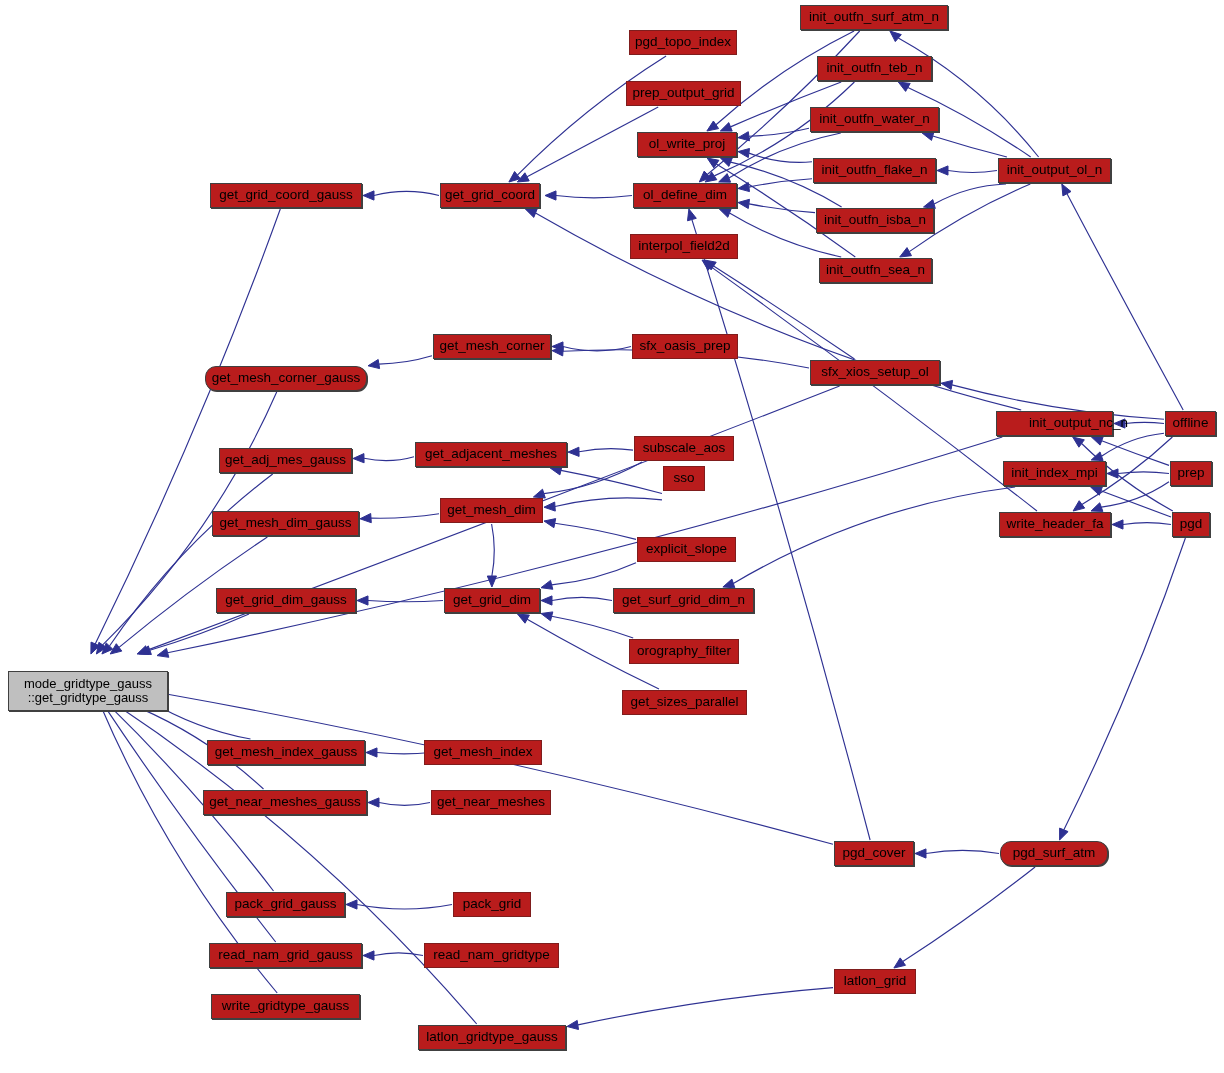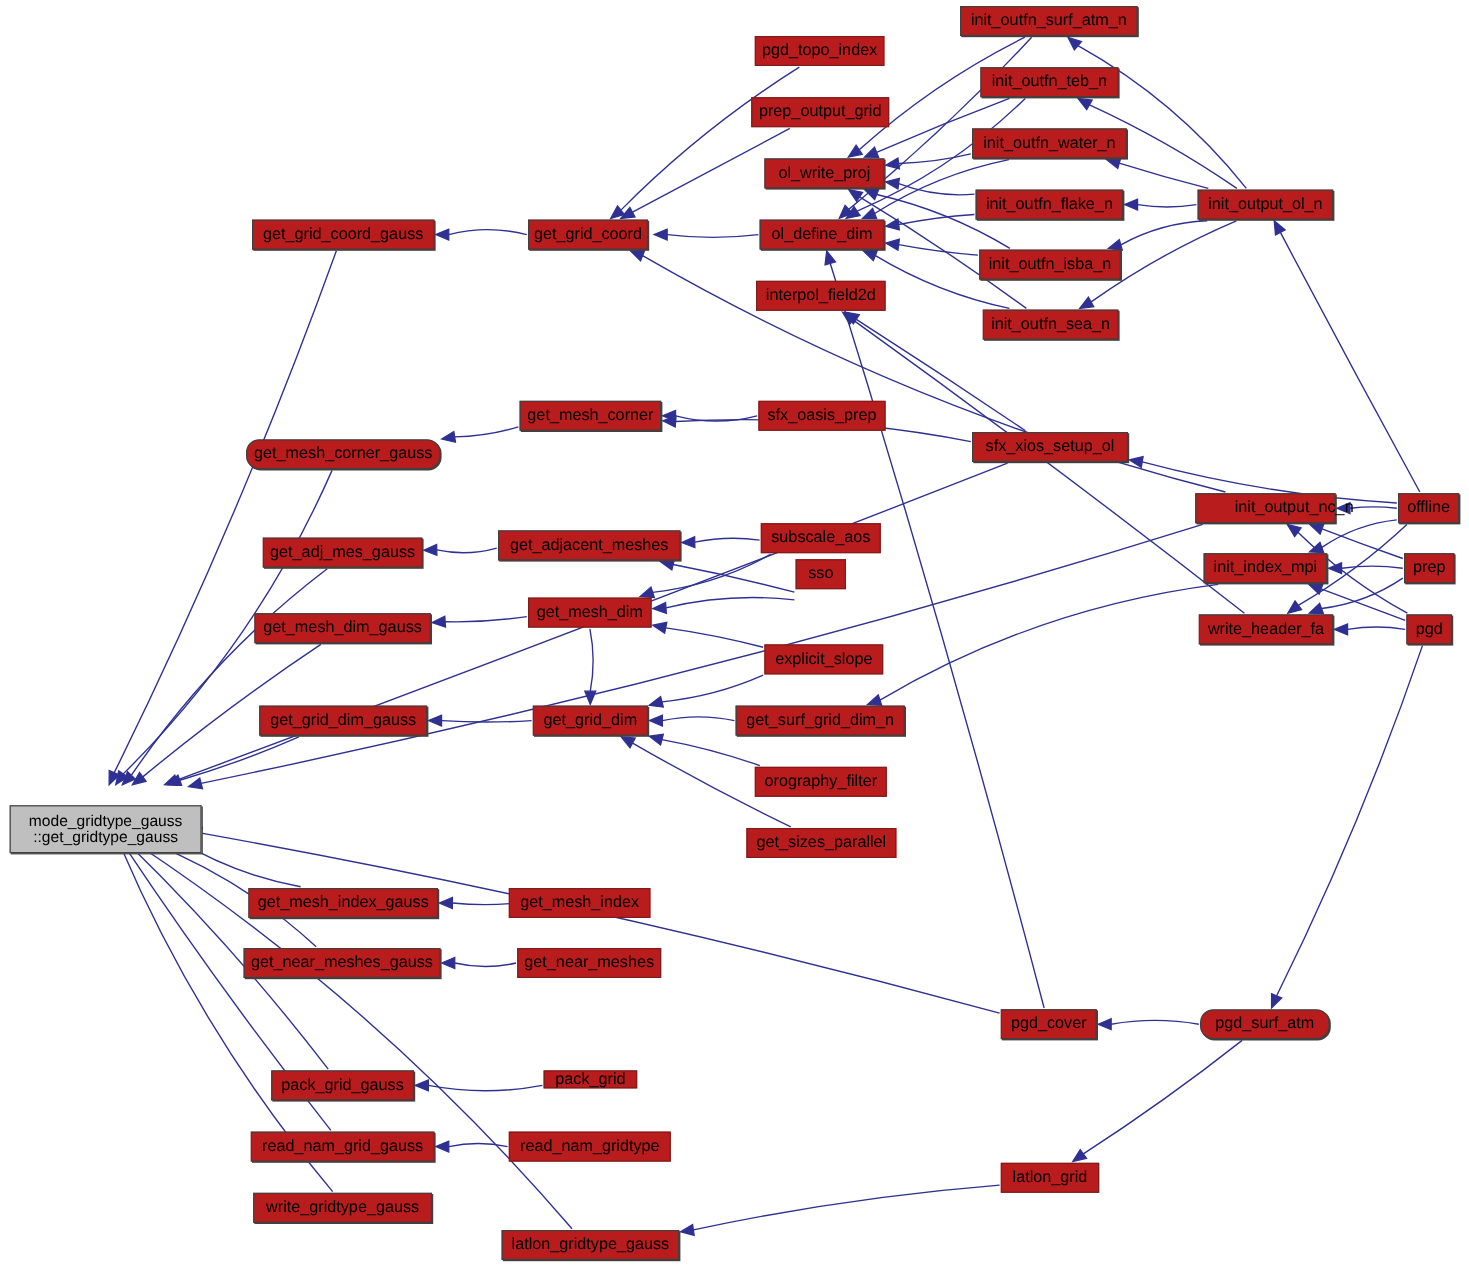--- a/index.html
+++ b/index.html
@@ -213,20 +213,20 @@
       <div class="node std" style="left: 1165px; top: 411px; width: 51px; height: 25px;">offline</div>
       <div class="node std" style="left: 1170px; top: 461px; width: 42px; height: 25px;">prep</div>
       <div class="node std" style="left: 1172px; top: 512px; width: 38px; height: 25px;">pgd</div>
       <div class="node std" style="left: 207px; top: 740px; width: 158px; height: 25px;">get_mesh_index_gauss</div>
       <div class="node red" style="left: 424px; top: 740px; width: 118px; height: 25px;">get_mesh_index</div>
       <div class="node std" style="left: 203px; top: 790px; width: 164px; height: 25px;">get_near_meshes_gauss</div>
       <div class="node red" style="left: 431px; top: 790px; width: 120px; height: 25px;">get_near_meshes</div>
       <div class="node std" style="left: 834px; top: 841px; width: 80px; height: 25px;">pgd_cover</div>
       <div class="node std" style="left: 1000px; top: 841px; width: 108px; height: 25px; border-radius: 11px;">pgd_surf_atm</div>
       <div class="node std" style="left: 226px; top: 892px; width: 119px; height: 25px;">pack_grid_gauss</div>
-      <div class="node red" style="left: 453px; top: 892px; width: 78px; height: 15px;">pack_grid</div>
+      <div class="node red" style="left: 453px; top: 892px; width: 78px; height: 25px;">pack_grid</div>
       <div class="node std" style="left: 209px; top: 943px; width: 153px; height: 25px;">read_nam_grid_gauss</div>
       <div class="node red" style="left: 424px; top: 943px; width: 135px; height: 25px; text-align: center;">read_nam_gridtype</div>
       <div class="node std" style="left: 211px; top: 994px; width: 149px; height: 25px;">write_gridtype_gauss</div>
       <div class="node red" style="left: 834px; top: 969px; width: 82px; height: 25px;">latlon_grid</div>
       <div class="node std" style="left: 418px; top: 1025px; width: 148px; height: 25px;">latlon_gridtype_gauss</div>
     </div>
 </div>
 
 </body></html>

